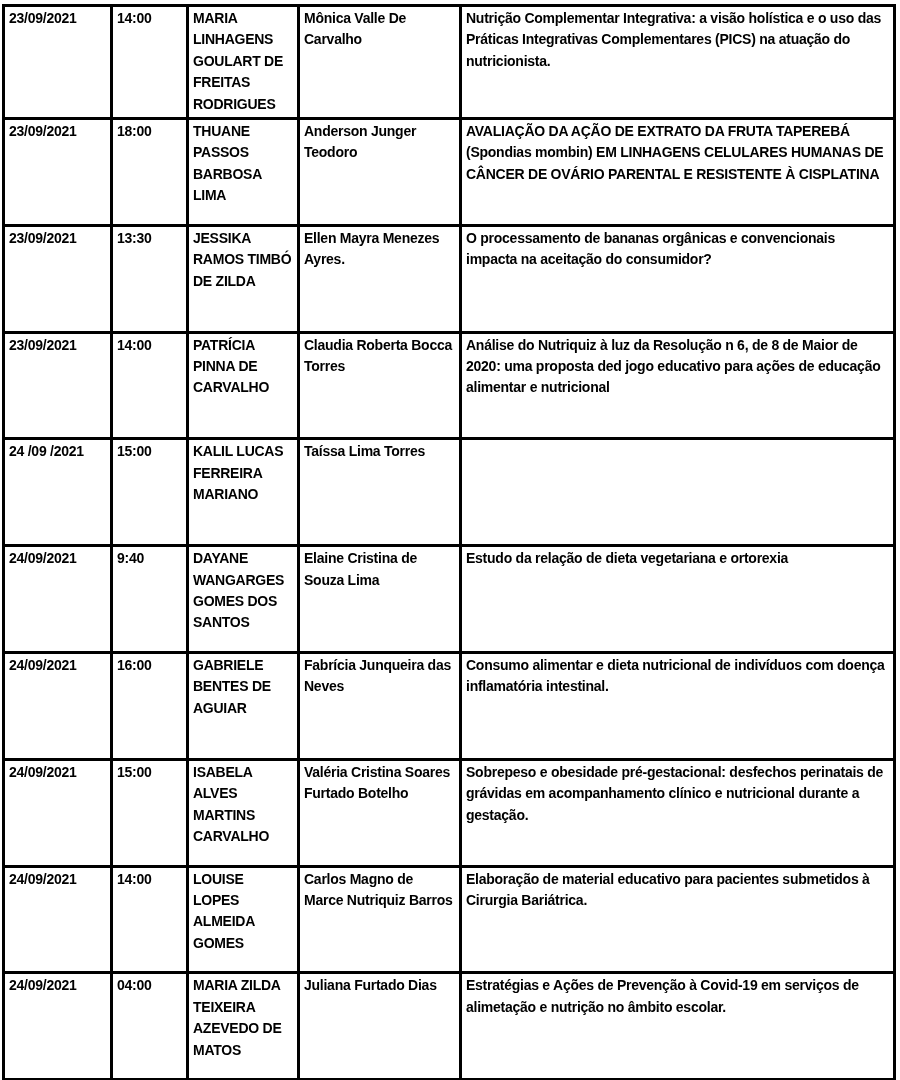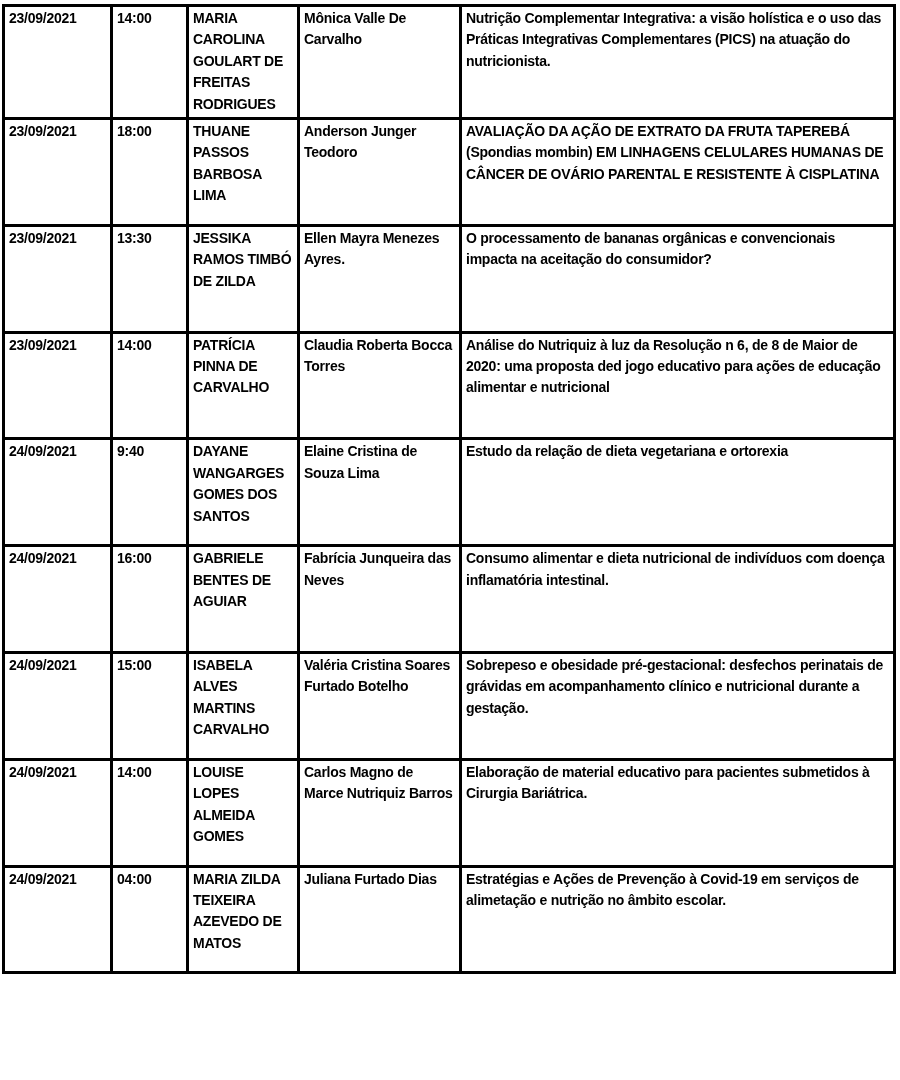--- a/index.html
+++ b/index.html
@@ -50,21 +50,21 @@
     <col class="c-date">
       <col class="c-time">
       <col class="c-student">
       <col class="c-advisor">
       <col class="c-title">
   </colgroup>
   <tbody>
     <tr>
       <td>23/09/2021</td>
       <td>14:00</td>
-      <td>MARIA CAROLINA GOULART DE FREITAS RODRIGUES</td>
+      <td>MARIA LINHAGENS GOULART DE FREITAS RODRIGUES</td>
       <td>Mônica Valle De Carvalho</td>
       <td>Nutrição Complementar Integrativa: a visão holística e o uso das Práticas Integrativas Complementares (PICS) na atuação do nutricionista.</td>
     </tr>
     <tr>
       <td>23/09/2021</td>
       <td>18:00</td>
       <td>THUANE PASSOS BARBOSA LIMA</td>
       <td>Anderson Junger Teodoro</td>
       <td>AVALIAÇÃO DA AÇÃO DE EXTRATO DA FRUTA TAPEREBÁ (Spondias mombin) EM LINHAGENS CELULARES HUMANAS DE CÂNCER DE OVÁRIO PARENTAL E RESISTENTE À CISPLATINA</td>
     </tr>
@@ -74,20 +74,27 @@
       <td>JESSIKA RAMOS TIMBÓ DE ZILDA</td>
       <td>Ellen Mayra Menezes Ayres.</td>
       <td>O processamento de bananas orgânicas e convencionais impacta na aceitação do consumidor?</td>
     </tr>
     <tr>
       <td>23/09/2021</td>
       <td>14:00</td>
       <td>PATRÍCIA PINNA DE CARVALHO</td>
       <td>Claudia Roberta Bocca Torres</td>
       <td>Análise do Nutriquiz à luz da Resolução n 6, de 8 de Maior de 2020: uma proposta ded jogo educativo para ações de educação alimentar e nutricional</td>
+    </tr>
+    <tr>
+      <td>24 /09 /2021</td>
+      <td>15:00</td>
+      <td>KALIL LUCAS FERREIRA MARIANO</td>
+      <td>Taíssa Lima Torres</td>
+      <td></td>
     </tr>
     <tr>
       <td>24/09/2021</td>
       <td>9:40</td>
       <td>DAYANE WANGARGES GOMES DOS SANTOS</td>
       <td>Elaine Cristina de Souza Lima</td>
       <td>Estudo da relação de dieta vegetariana e ortorexia</td>
     </tr>
     <tr>
       <td>24/09/2021</td>

